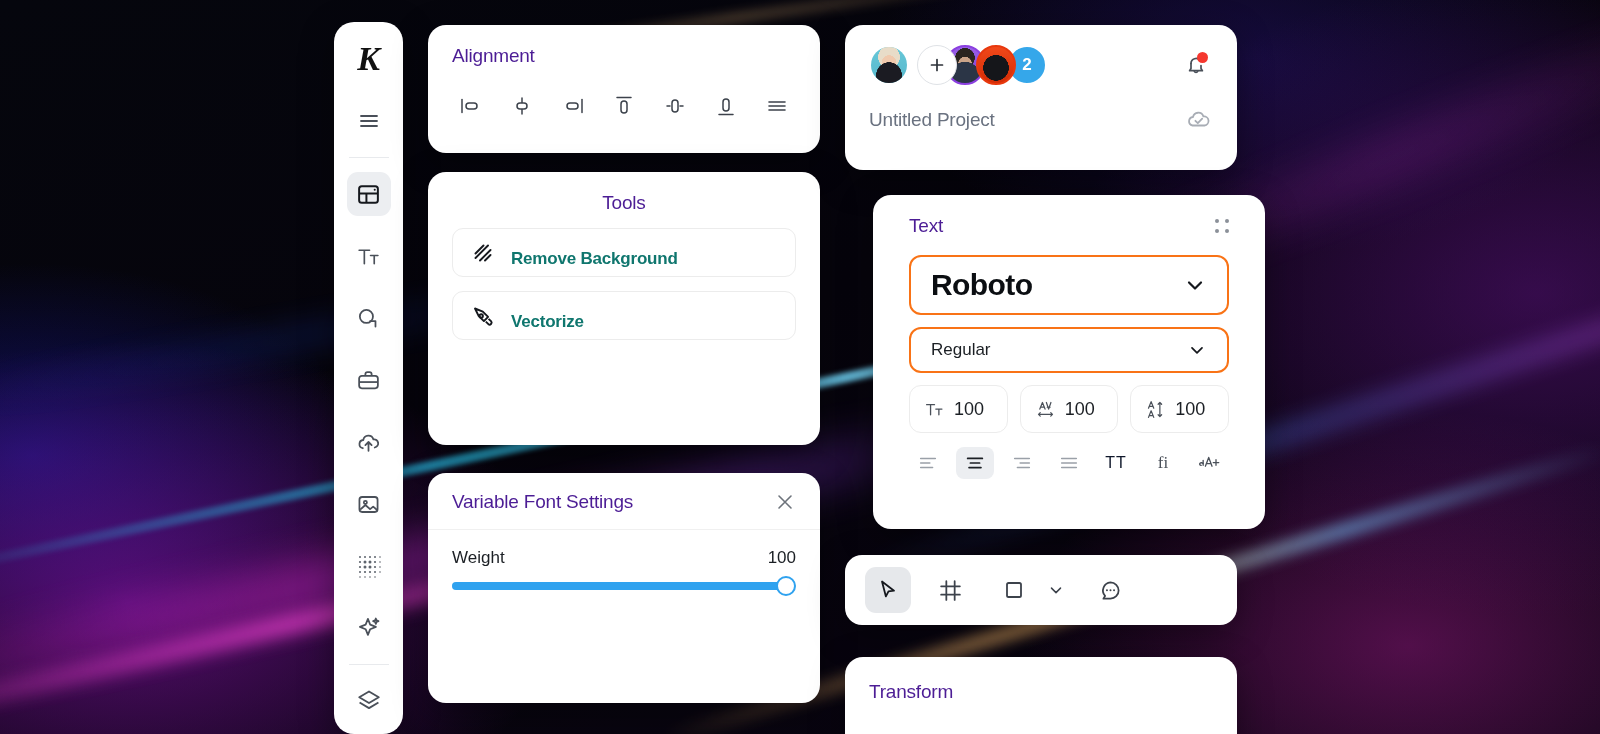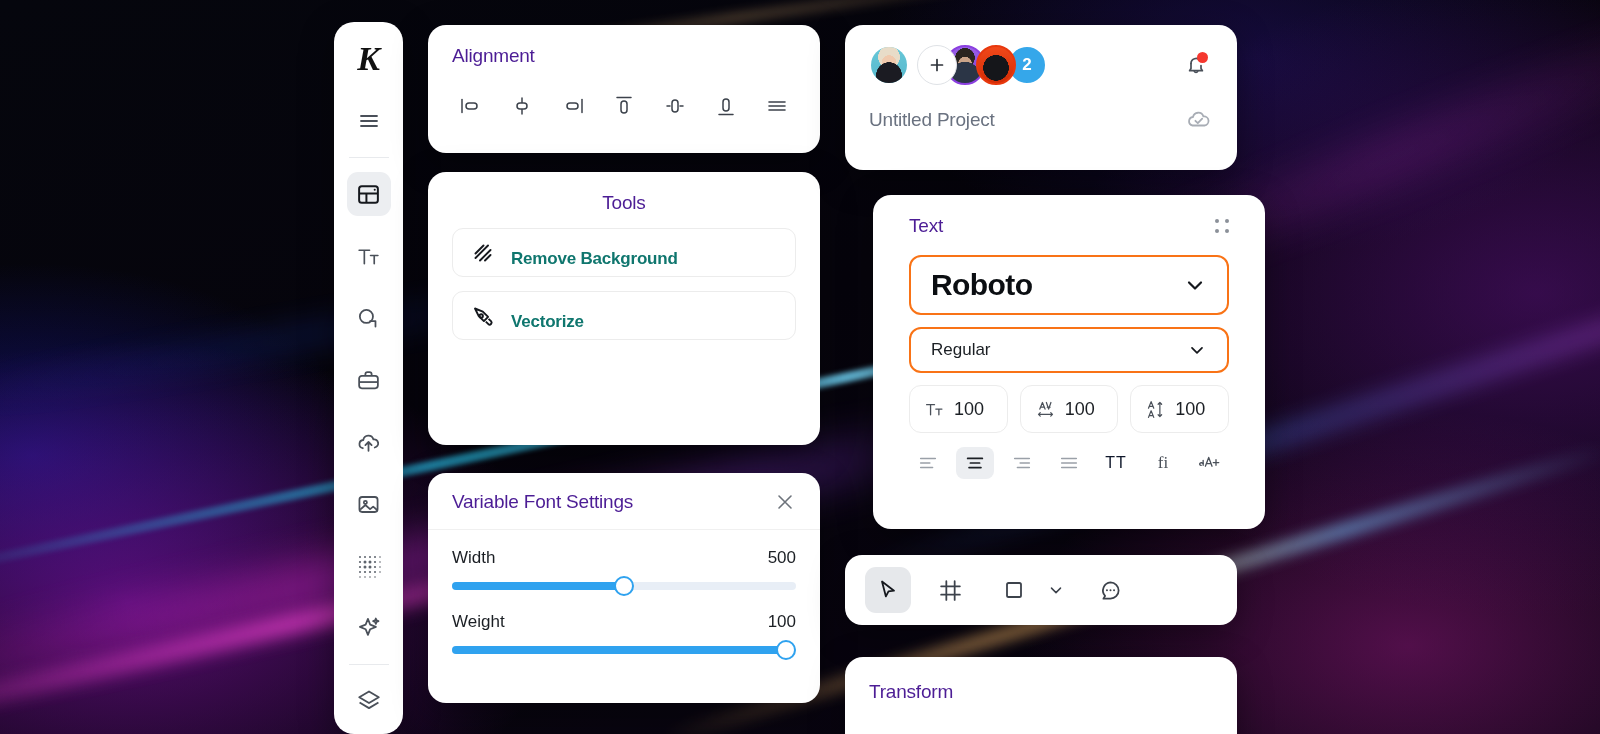--- a/index.html
+++ b/index.html
@@ -410,30 +410,20 @@
   <div class="head">
     <span class="panel-title">Variable Font Settings</span>
     <span>
       <svg class="ico" width="22" height="22" viewBox="0 0 22 22" fill="none" stroke="#6d737b" stroke-width="1.6" stroke-linecap="round">
         <path d="M5 5l12 12M17 5L5 17"></path>
       </svg>
     </span>
   </div>
   <div class="body">
 
-    <div class="slider-group">
-      <div class="slider-label">
-        <span class="nm">Width</span>
-        <span class="vl">500</span>
-      </div>
-      <div class="track">
-        <div class="fill" id="width-fill" style="width: 50%; background: rgb(47, 162, 239);"></div>
-        <div class="knob" id="width-knob" style="left: 50%; border-color: rgb(47, 162, 239);"></div>
-      </div>
-    </div>
 
     <div class="slider-group">
       <div class="slider-label">
         <span class="nm">Weight</span>
         <span class="vl">100</span>
       </div>
       <div class="track">
         <div class="fill" id="weight-fill" style="width: 97%; background: rgb(47, 162, 239);"></div>
         <div class="knob" id="weight-knob" style="left: 97%; border-color: rgb(47, 162, 239);"></div>
       </div>

